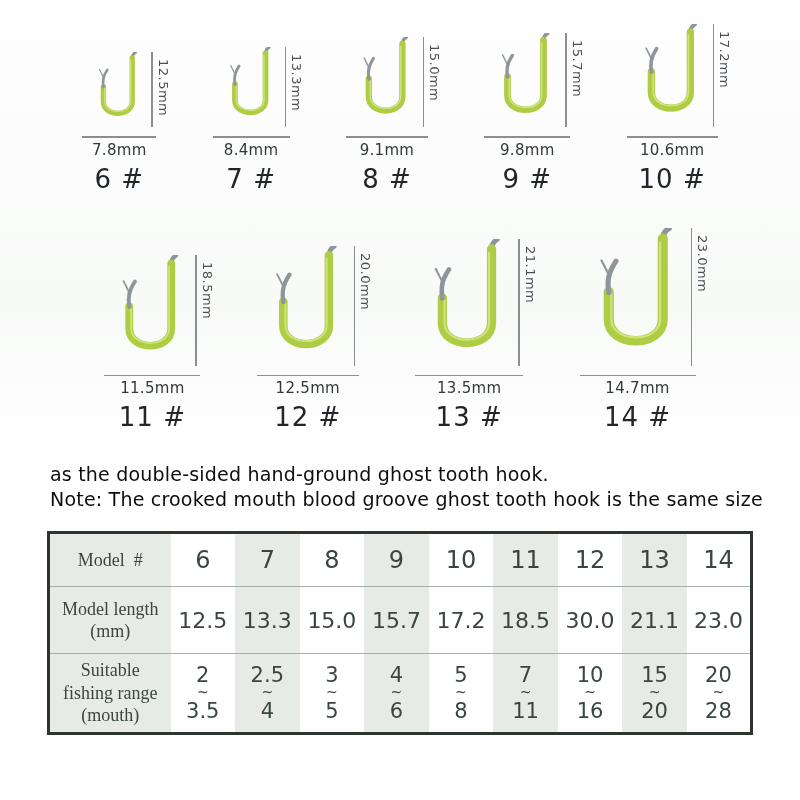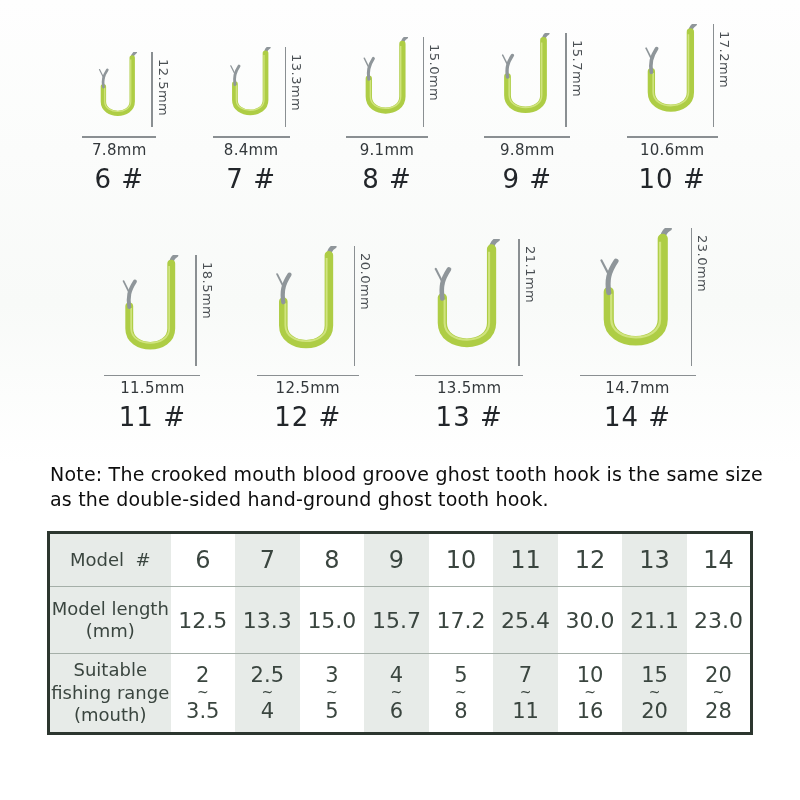--- a/index.html
+++ b/index.html
@@ -46,21 +46,21 @@
     text-align:center;vertical-align:middle;padding:0;
     color:var(--table-text);
   }
   .spec-table td.shade{background:var(--table-shade);}
   .spec-table tr + tr td{border-top:1px solid var(--table-divider);}
   tr.r0 td{height:52px;font-size:24px;}
   tr.r1 td{height:65px;font-size:22px;}
   tr.r2 td{height:66px;font-size:22px;}
   tr.r3 td{height:78px;font-size:21px;}
   .spec-table td.lbl{font-size:18px;line-height:1.25;}
-  .spec-table td.lbl .lbl-line{white-space:pre-wrap;}
+  .spec-table td.lbl .lbl-line{white-space:pre-wrap;font-family:Liberation Serif, serif;}
   .rline{display:block;line-height:1.15;}
   .rline.tilde{font-size:14px;line-height:.85;color:var(--table-text);}
 </style>
 </head>
 <body>
 
 <div class="canvas">
 
   <div class="hooks-area">
     <div class="hook-row r1">
@@ -225,22 +225,22 @@
        </div>
      </div>
      <div class="hline" style="width:116px"></div>
      <div class="wlabel">14.7mm</div>
      <div class="slabel">14 #</div>
         </div>
       </div>
   </div>
 
   <div class="note">
+    <div>as the double-sided hand-ground ghost tooth hook.</div>
     <div>Note: The crooked mouth blood groove ghost tooth hook is the same size</div>
-    <div>as the double-sided hand-ground ghost tooth hook.</div>
   </div>
 
   <table class="spec-table">
     <colgroup>
       <col>
         <col>
         <col>
         <col>
         <col>
         <col>
@@ -267,21 +267,21 @@
         <tr class="r2">
           <td class="lbl shade">
             <div class="lbl-line">Model length</div>
             <div class="lbl-line">(mm)</div>
           </td>
           <td>12.5</td>
           <td class="shade">13.3</td>
           <td>15.0</td>
           <td class="shade">15.7</td>
           <td>17.2</td>
-          <td class="shade">25.4</td>
+          <td class="shade">18.5</td>
           <td>30.0</td>
           <td class="shade">21.1</td>
           <td>23.0</td>
         </tr>
         <tr class="r3">
           <td class="lbl shade">
             <div class="lbl-line">Suitable</div>
             <div class="lbl-line">fishing range</div>
             <div class="lbl-line">(mouth)</div>
           </td>

